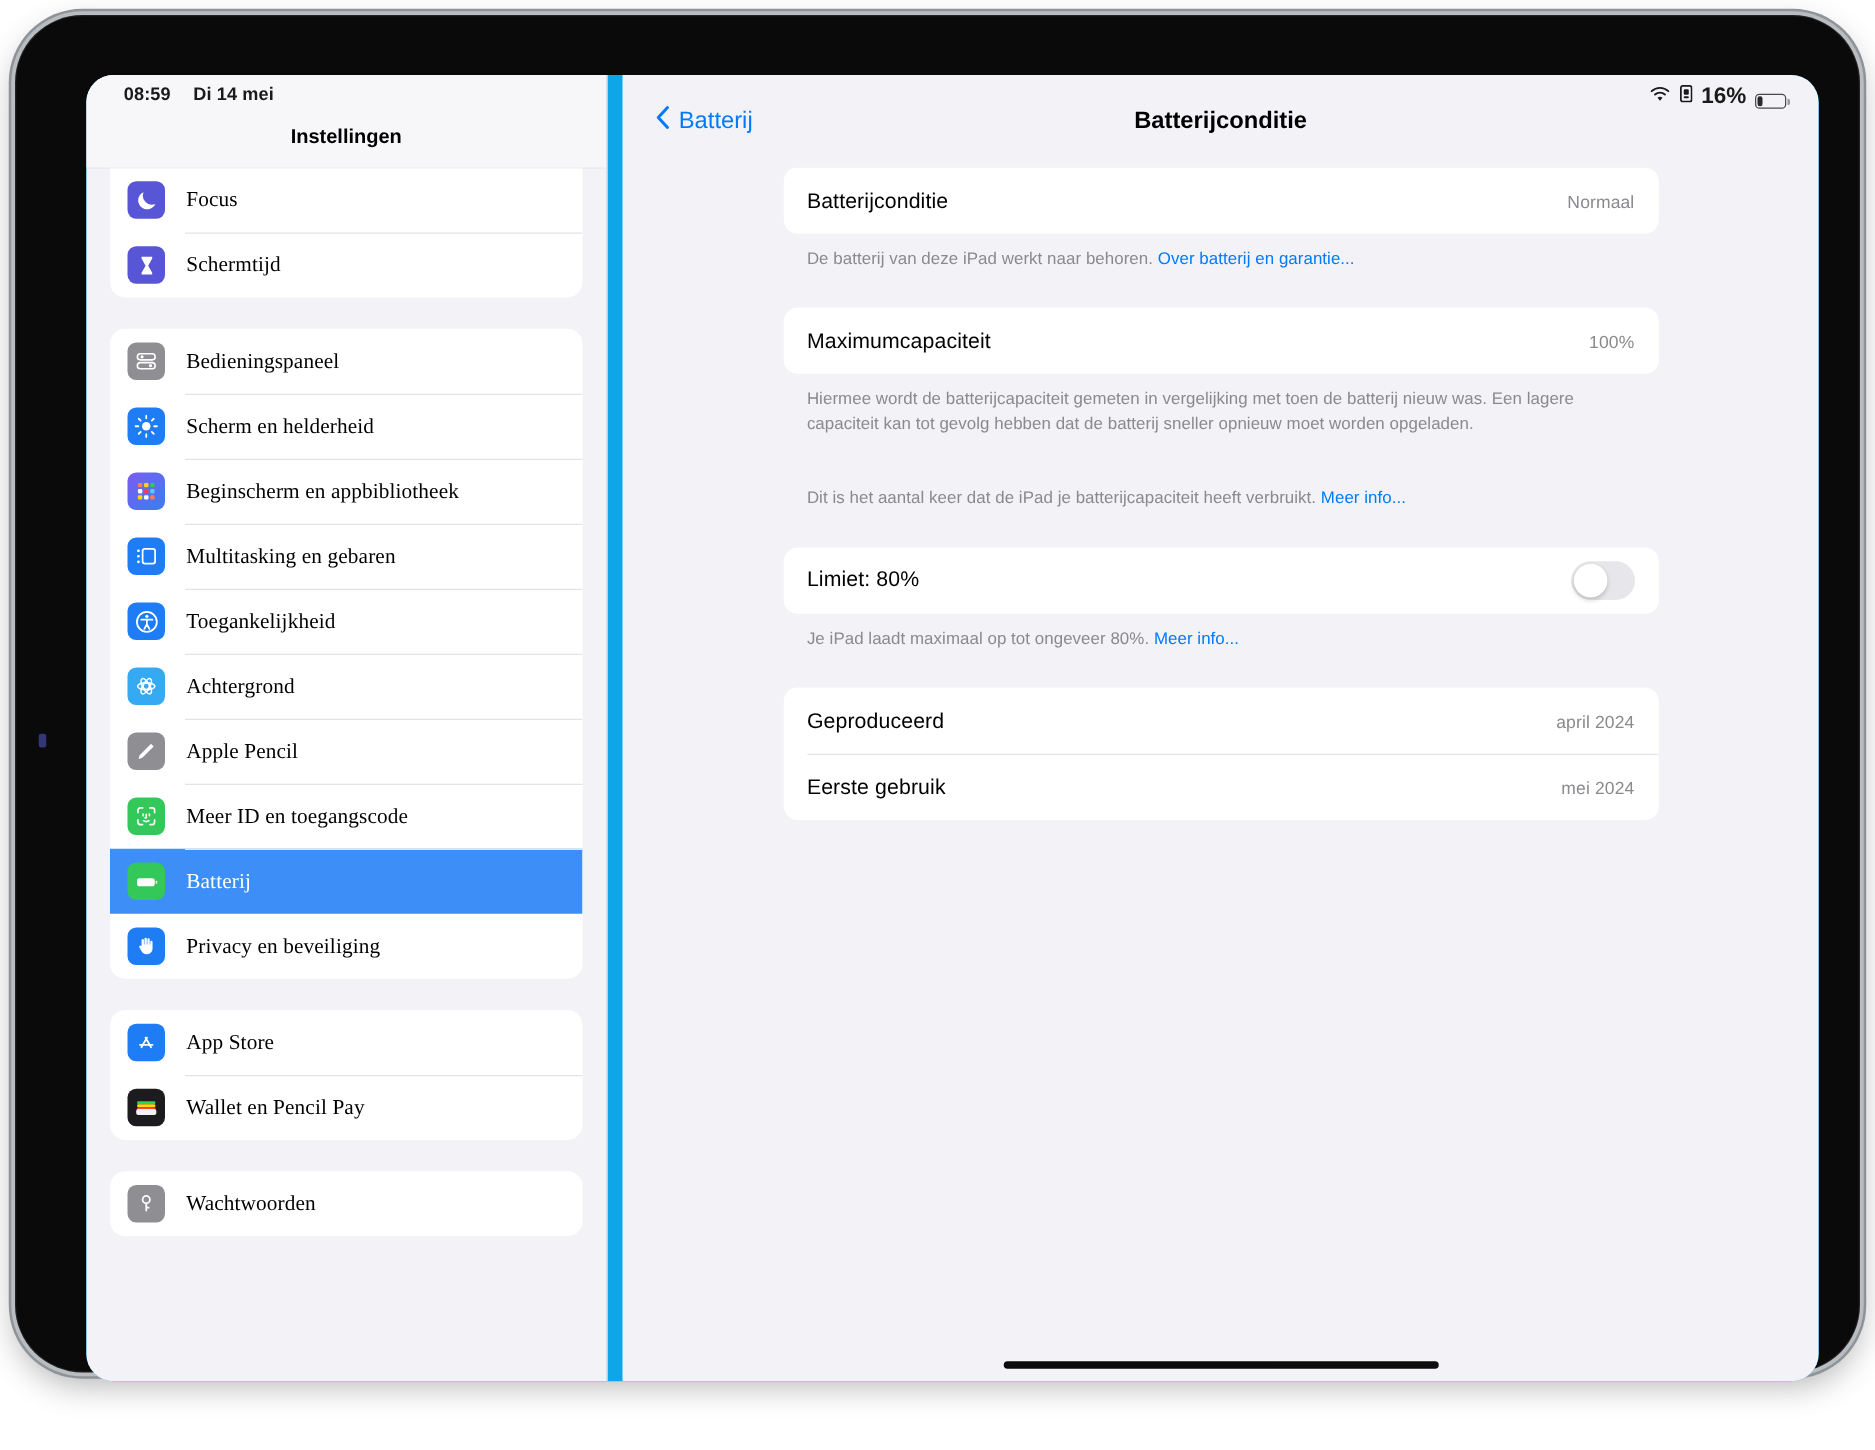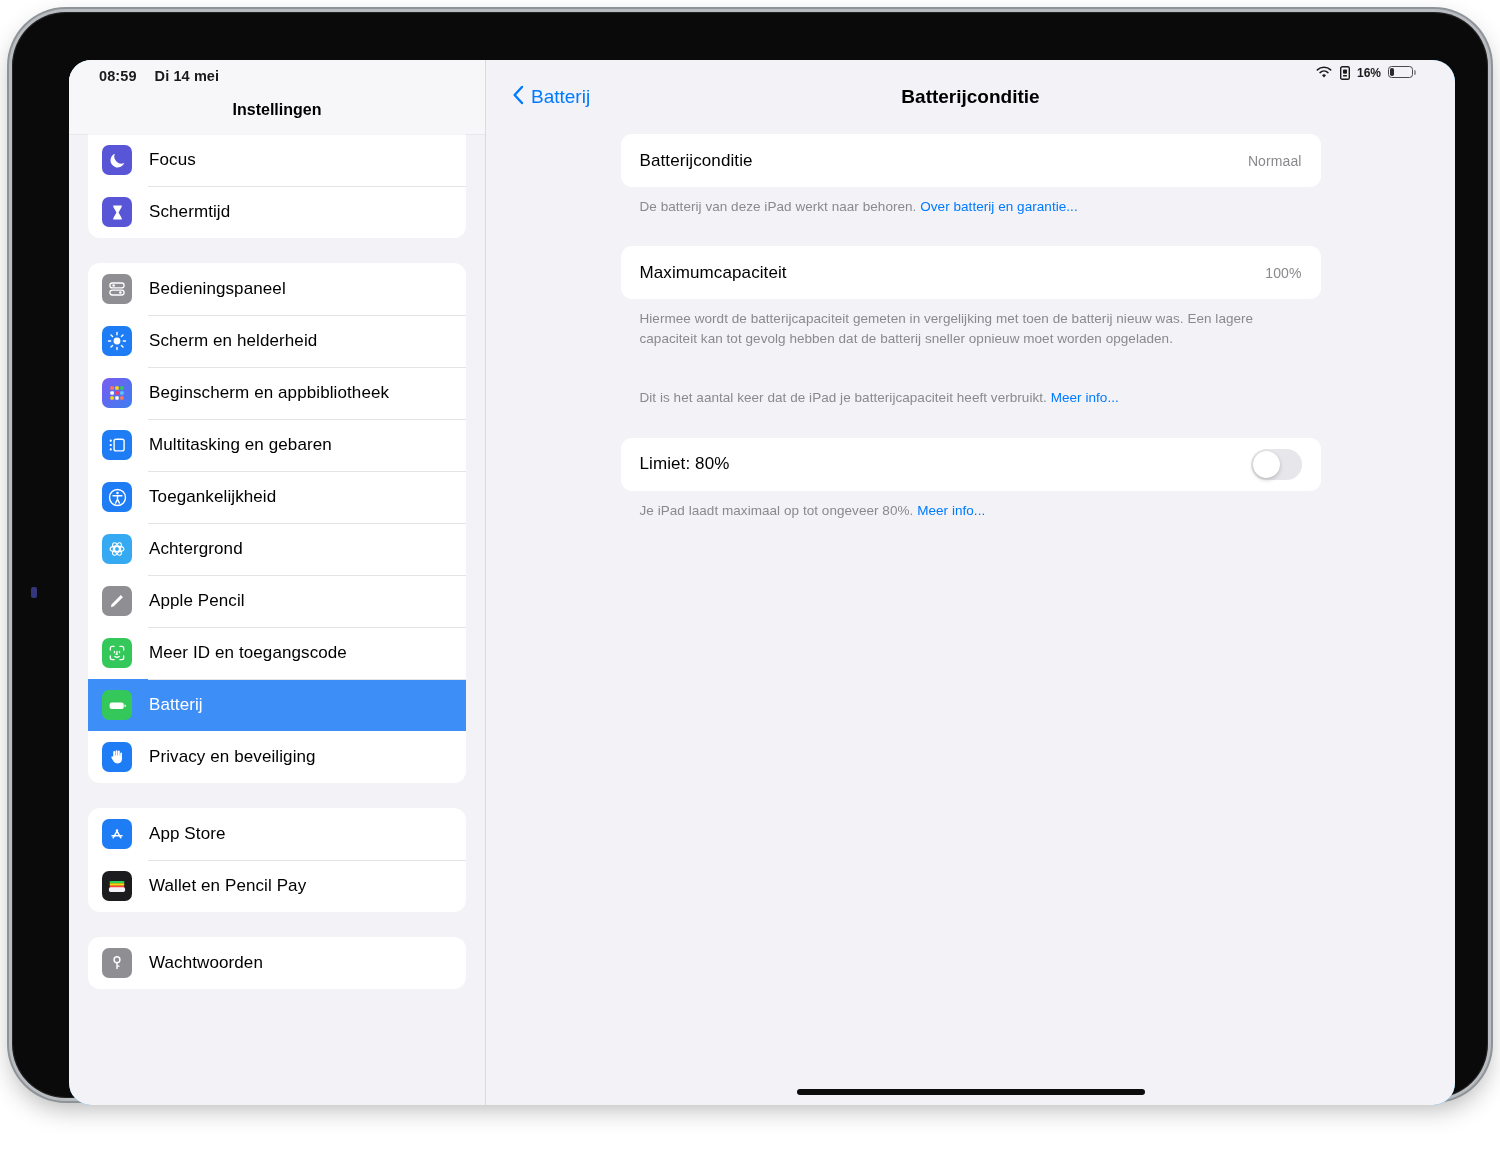--- a/index.html
+++ b/index.html
@@ -38,20 +38,21 @@
 
   
   .screen {
     position:absolute;
     left:57px; top:48px;
     width:1386px; height:1045px;
     background:#0ea5e9;
     border-radius:22px;
     overflow:hidden;
     display:flex;
+    gap:12px;
   }
 
   
   .sidebar {
     width:417px;
     height:100%;
     background:#f2f2f7;
     border-right:1px solid #d9d9de;
     position:relative;
     overflow:hidden;
@@ -102,20 +103,21 @@
   }
   .group.first { border-radius:0 0 12px 12px; margin-top:0; }
 
   .row {
     display:flex;
     align-items:center;
     height:52px;
     padding-left:14px;
     position:relative;
     cursor:default;
+    font-family:Liberation Serif, serif;
   }
   .row + .row::before {
     content:"";
     position:absolute;
     left:60px; right:0; top:0;
     height:1px;
     background:#e4e4e8;
   }
   .row.selected { background:#3e8ef7; }
   .row.selected .row-label { color:#ffffff; }
@@ -241,25 +243,25 @@
     top:2px; left:2px;
     width:27px; height:27px;
     border-radius:50%;
     background:#fff;
     box-shadow:0 2px 4px rgba(0,0,0,.18), 0 0 1px rgba(0,0,0,.10);
   }
 
   
   .right-status {
     position:absolute;
-    top:6px; right:42px;
-    display:flex;
-    align-items:flex-start;
+    top:6px; right:26px;
+    display:flex;
+    align-items:flex-end;
     gap:7px;
-    font-size:12px;
+    font-size:18px;
     font-weight:bold;
     color:#1a1a1a;
     z-index:5;
   }
   .batt-shell {
     width:25px; height:12px;
     border:1.4px solid #4a4a4e;
     border-radius:3.5px;
     position:relative;
   }
@@ -559,20 +561,30 @@
                 <span class="knob"></span>
               </span>
             </div>
           </div>
           <div class="footnote">
             <span>Je iPad laadt maximaal op tot ongeveer 80%. </span><a>Meer info...</a>
           </div>
 
           <div class="spacer-md"></div>
 
+          <div class="card">
+            <div class="card-row">
+              <span class="cr-label">Geproduceerd</span>
+              <span class="cr-value">april 2024</span>
+            </div>
+            <div class="card-row">
+              <span class="cr-label">Eerste gebruik</span>
+              <span class="cr-value">mei 2024</span>
+            </div>
+          </div>
 
         </div>
       </div>
 
       <div class="home-indicator"></div>
     </main>
 
   </div>
 </div>
 

